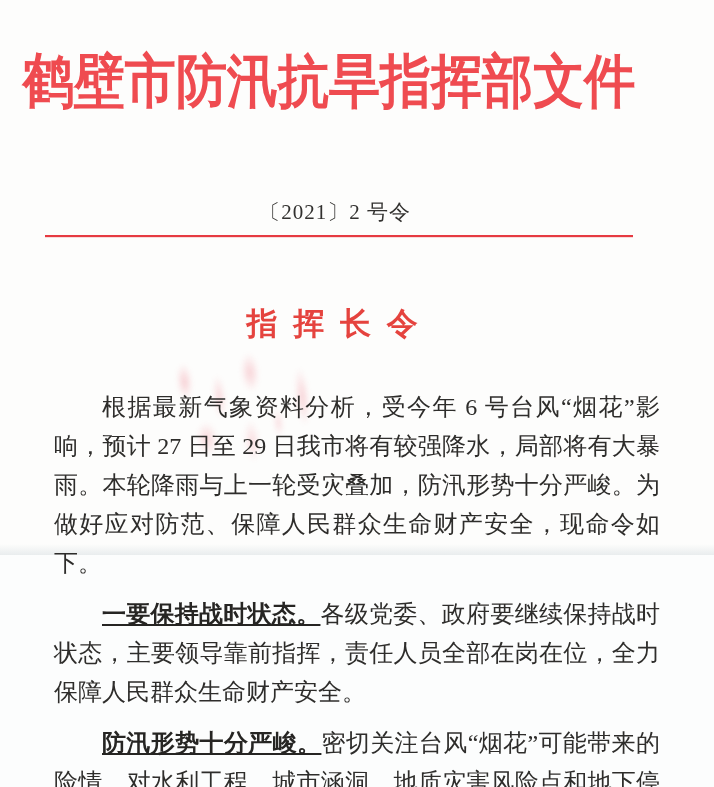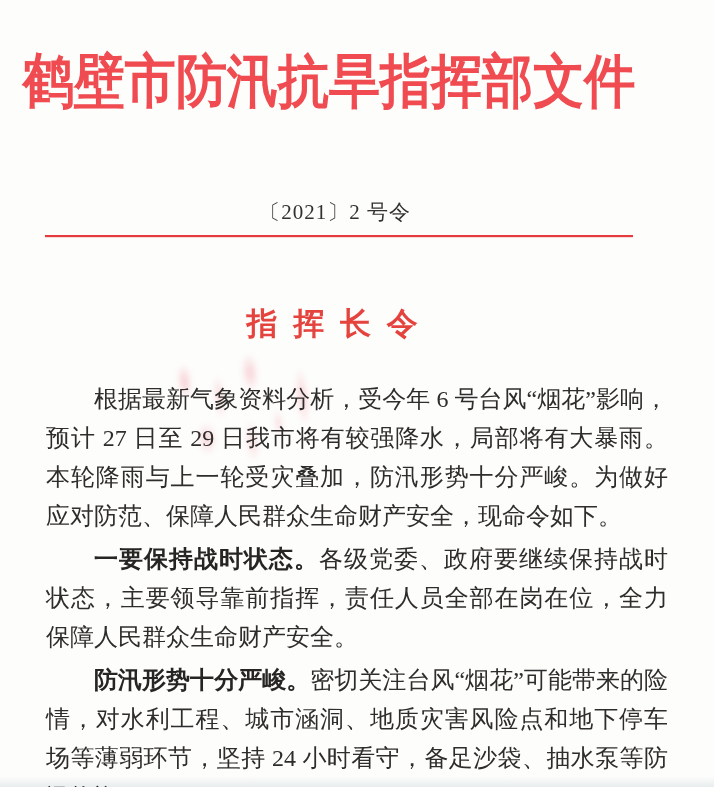--- a/index.html
+++ b/index.html
@@ -9,21 +9,21 @@
   body {
     width: 714px;
     height: 787px;
     background: #fcfdfd;
     overflow: hidden;
     font-family: "Liberation Serif", "DejaVu Serif", serif;
   }
   .page {
     position: relative;
     width: 714px;
-    height: 787px;
+    height: 555px;
     background: #fdfdfc;
   }
   .header-title {
     position: absolute;
     top: 42px;
     left: 0;
     right: 0;
     margin: 0;
     text-align: center;
     white-space: nowrap;
@@ -95,26 +95,27 @@
     top: 376px;
     left: 42px;
     width: 630px;
     z-index: 1;
     font-size: 24px;
     line-height: 39px;
     color: #2e2d2b;
     text-align: justify;
   }
   .body-text p {
-    margin: 4px;
+    margin: 12px;
     text-indent: 2em;
   }
   .body-text strong {
     font-weight: bold;
     color: #262523;
+    text-decoration: underline;
   }
   .bottom-shade {
     position: absolute;
     left: 0;
     bottom: 0;
     width: 100%;
     height: 11px;
     background: linear-gradient(to bottom, rgba(233,237,238,0), #e9edee);
   }
 </style>

